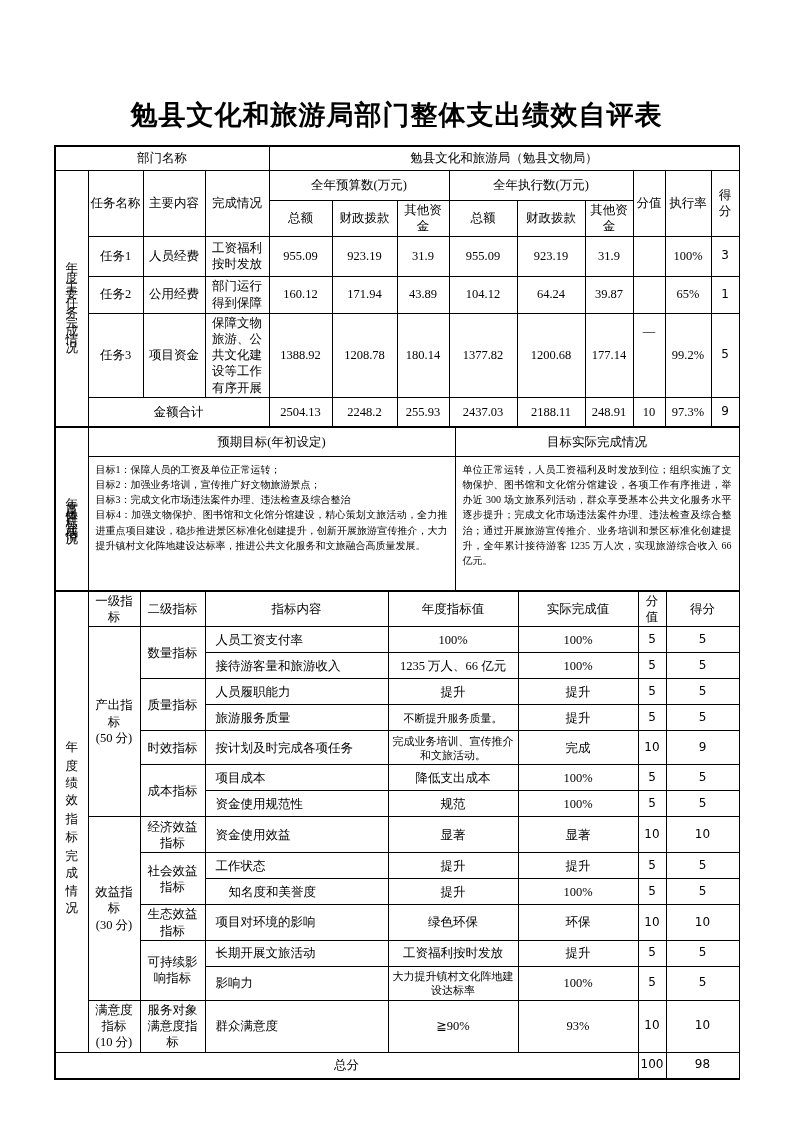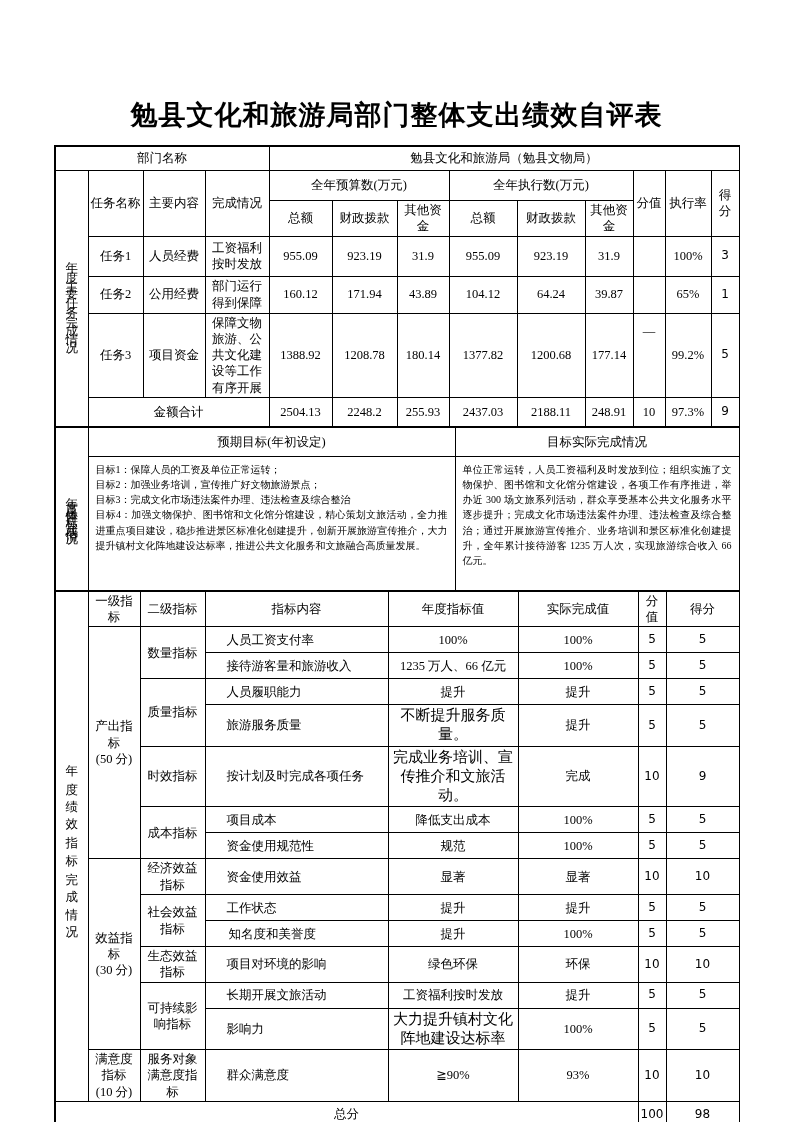--- a/index.html
+++ b/index.html
@@ -35,22 +35,22 @@
     writing-mode: vertical-rl; text-orientation: upright;
     display: inline-block; line-height: 1; font-size: 12.5px;
   }
   .sp8  { letter-spacing: 9px; }
   .sp3  { letter-spacing: 4px; }
   .sp18 { letter-spacing: 18px; }
   .goal-cell {
     text-align: left; vertical-align: top; padding: 5px 7px 4px 7px;
     font-size: 10px; line-height: 1.52; text-align: justify;
   }
-  .left { text-align: left; padding-left: 21px; }
-  .small { font-size: 15px; line-height: 1.28; }
+  .left { text-align: left; padding-left: 10px; }
+  .small { font-size: 11px; line-height: 1.28; }
   .num   { font-size: 12.5px; }
   .score { font-family: "DejaVu Sans", "Liberation Sans", sans-serif; font-size: 12px; }
   .dash-top { vertical-align: top; padding-top: 9px; }
 </style>
 </head>
 <body>
 
 <div class="page">
   <h1 class="doc-title">勉县文化和旅游局部门整体支出绩效自评表</h1>
 

